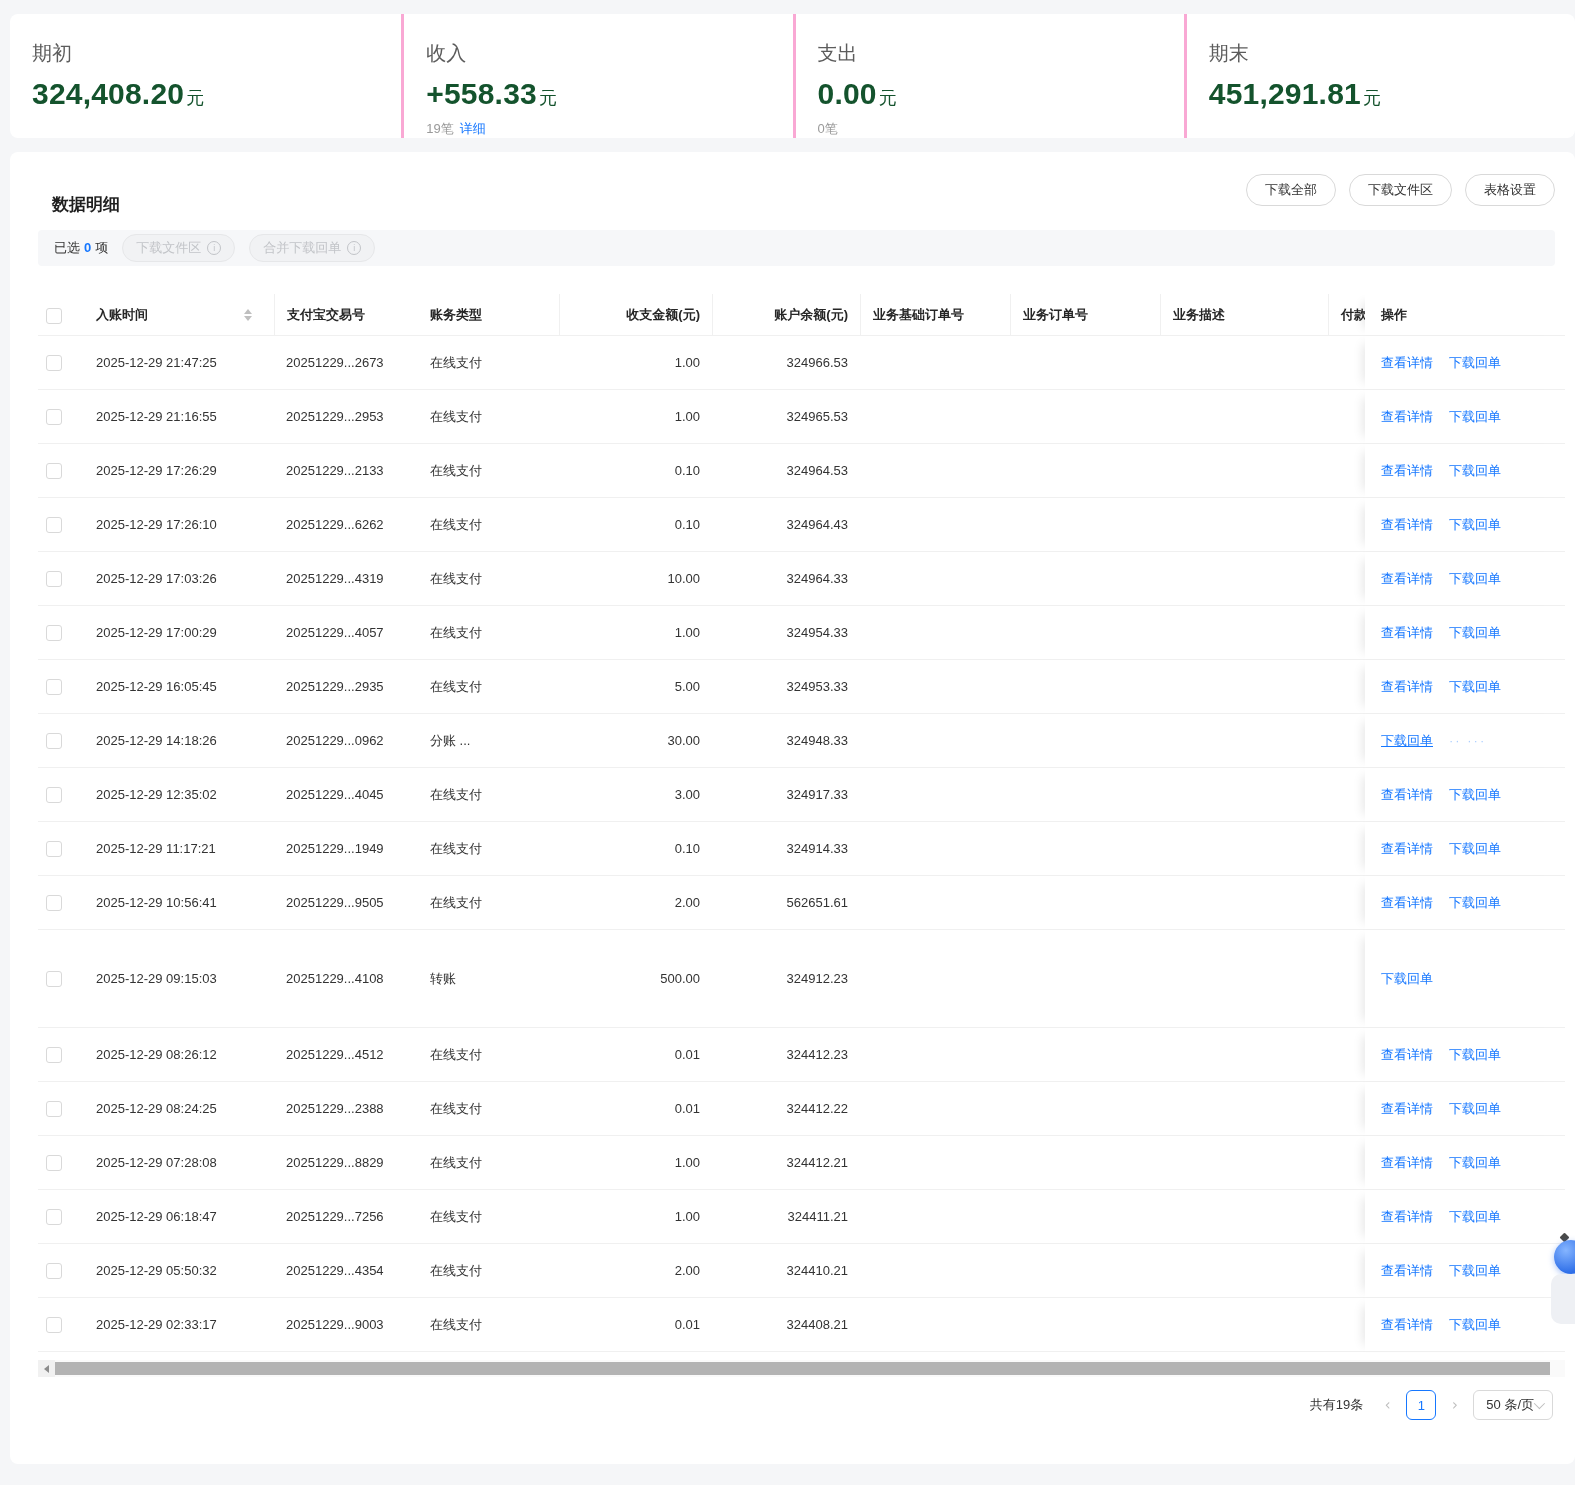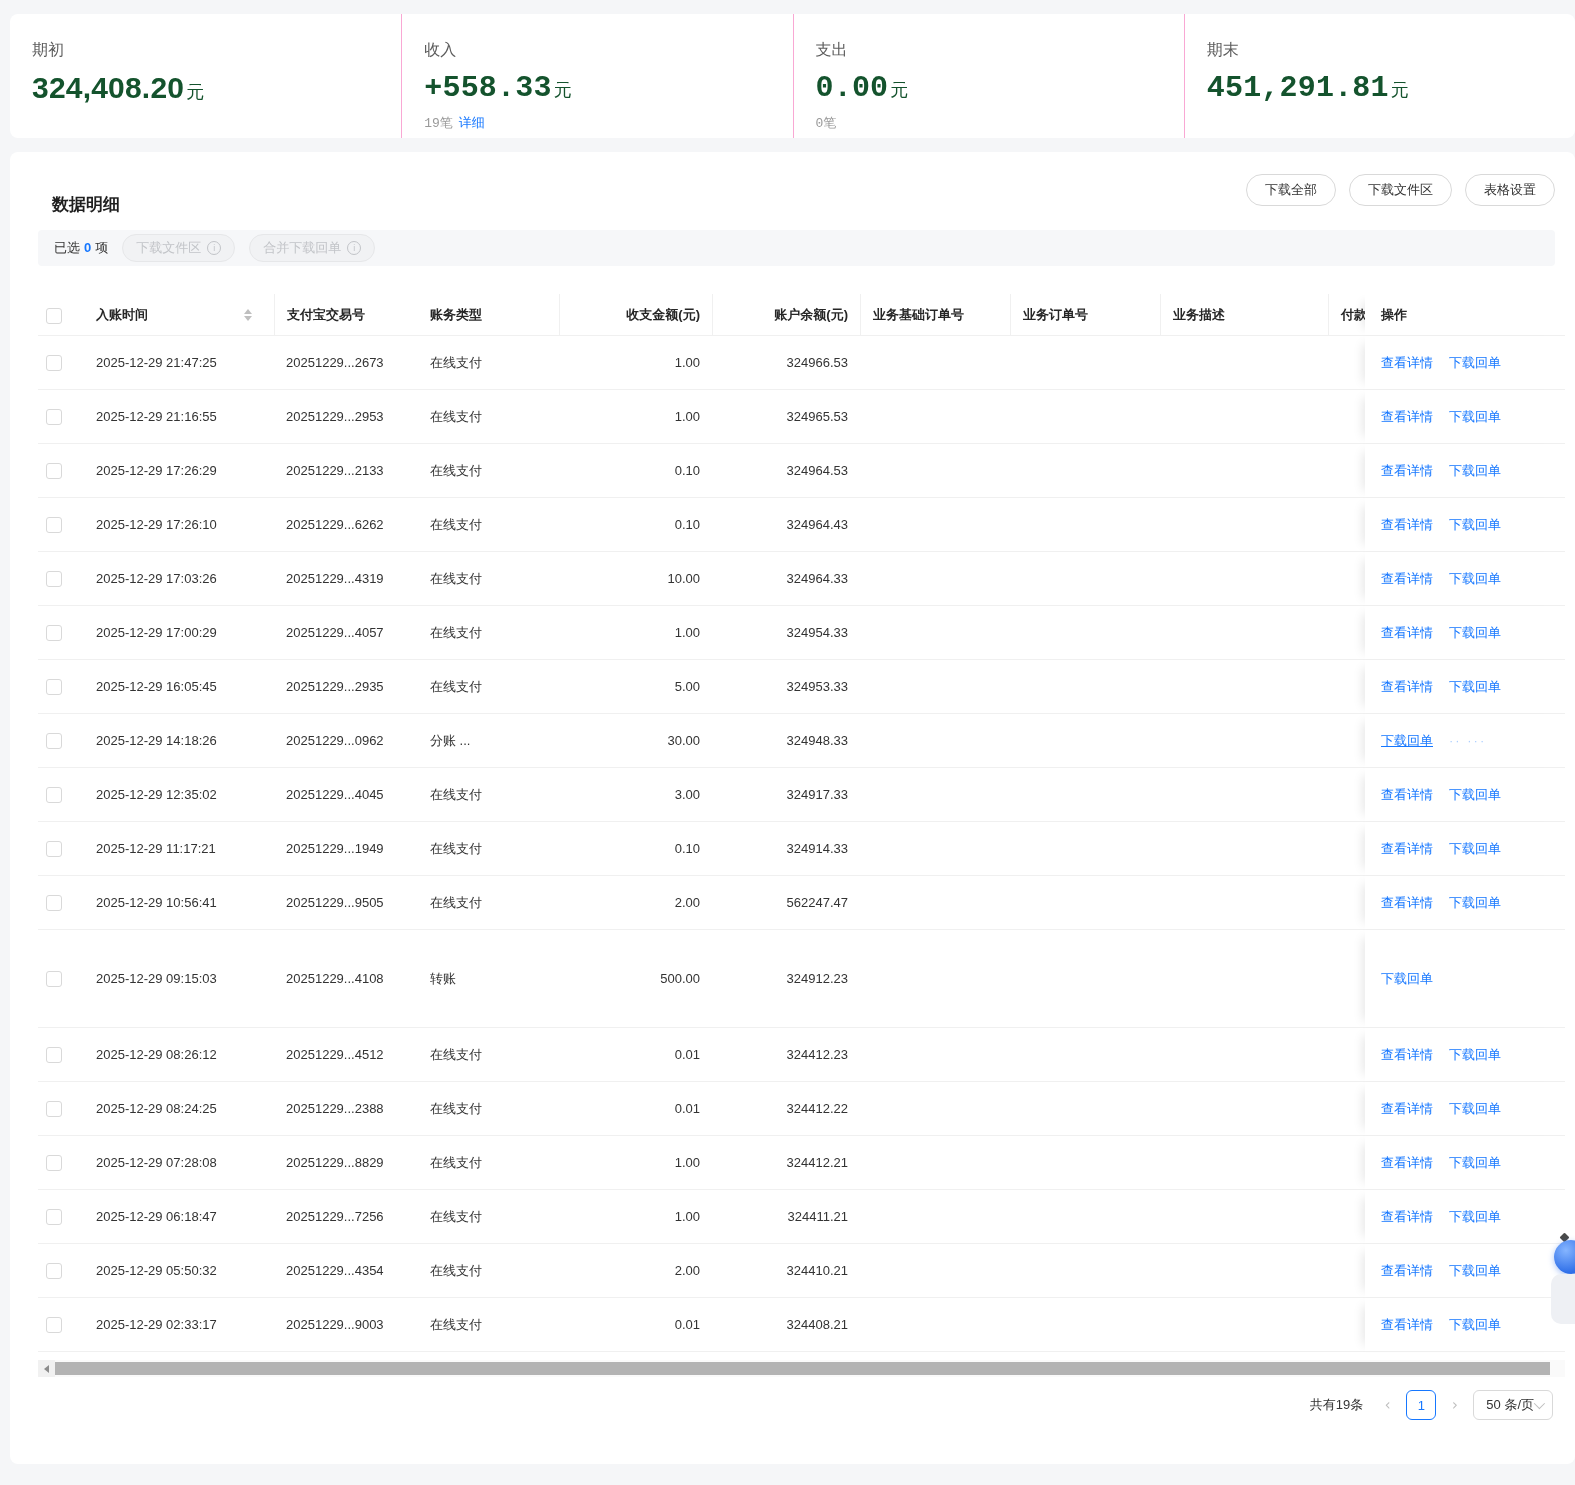--- a/index.html
+++ b/index.html
@@ -8,22 +8,22 @@
     background: #f5f6f8;
     font-family: "Liberation Sans", "DejaVu Sans", sans-serif;
     color: #333;
     position: relative;
   }
   .card { background: #fff; border-radius: 8px; position: absolute; left: 10px; width: 1565px; }
 
   
   .summary-card { top: 14px; height: 124px; display: flex; }
   .summary-item { width: 25%; padding: 26px 0 0 22px; position: relative; }
-  .summary-item + .summary-item { border-left: 1px solid #f9a8d4; font-family: Liberation Mono, monospace; }
-  .summary-label { font-size: 16px; color: #5c5c5c; }
+  .summary-item + .summary-item { border-left: 3px solid #f9a8d4; }
+  .summary-label { font-size: 20px; color: #5c5c5c; }
   .summary-value { margin-top: 10px; font-size: 30px; font-weight: 600; color: #14532d; letter-spacing: 0.2px; }
   .summary-unit { font-size: 18px; font-weight: 400; margin-left: 2px; }
   .summary-sub { margin-top: 9px; font-size: 13px; color: #9a9a9a; }
   .summary-sub .link { margin-left: 6px; }
 
   
   .detail-card { top: 152px; height: 1312px; }
   .panel-head { position: relative; height: 62px; }
   .panel-title { position: absolute; left: 42px; top: 41px; font-size: 17px; font-weight: 700; color: #1f1f1f; }
   .head-buttons { position: absolute; right: 20px; top: 22px; display: flex; gap: 13px; }
@@ -345,21 +345,21 @@
             <span class="link">查看详情</span>
             <span class="link">下载回单</span>
           </div>
         </div>
         <div class="trow">
           <div class="cell cb-cell"><span class="checkbox"></span></div>
           <div class="cell">2025-12-29 10:56:41</div>
           <div class="cell pad12">20251229...9505</div>
           <div class="cell">在线支付</div>
           <div class="cell num">2.00</div>
-          <div class="cell num">562247.47</div>
+          <div class="cell num">562651.61</div>
           <div class="cell"></div>
           <div class="cell"></div>
           <div class="cell"></div>
           <div class="cell"></div>
           <div class="op-cell">
             <span class="link">查看详情</span>
             <span class="link">下载回单</span>
           </div>
         </div>
         <div class="trow tall">

